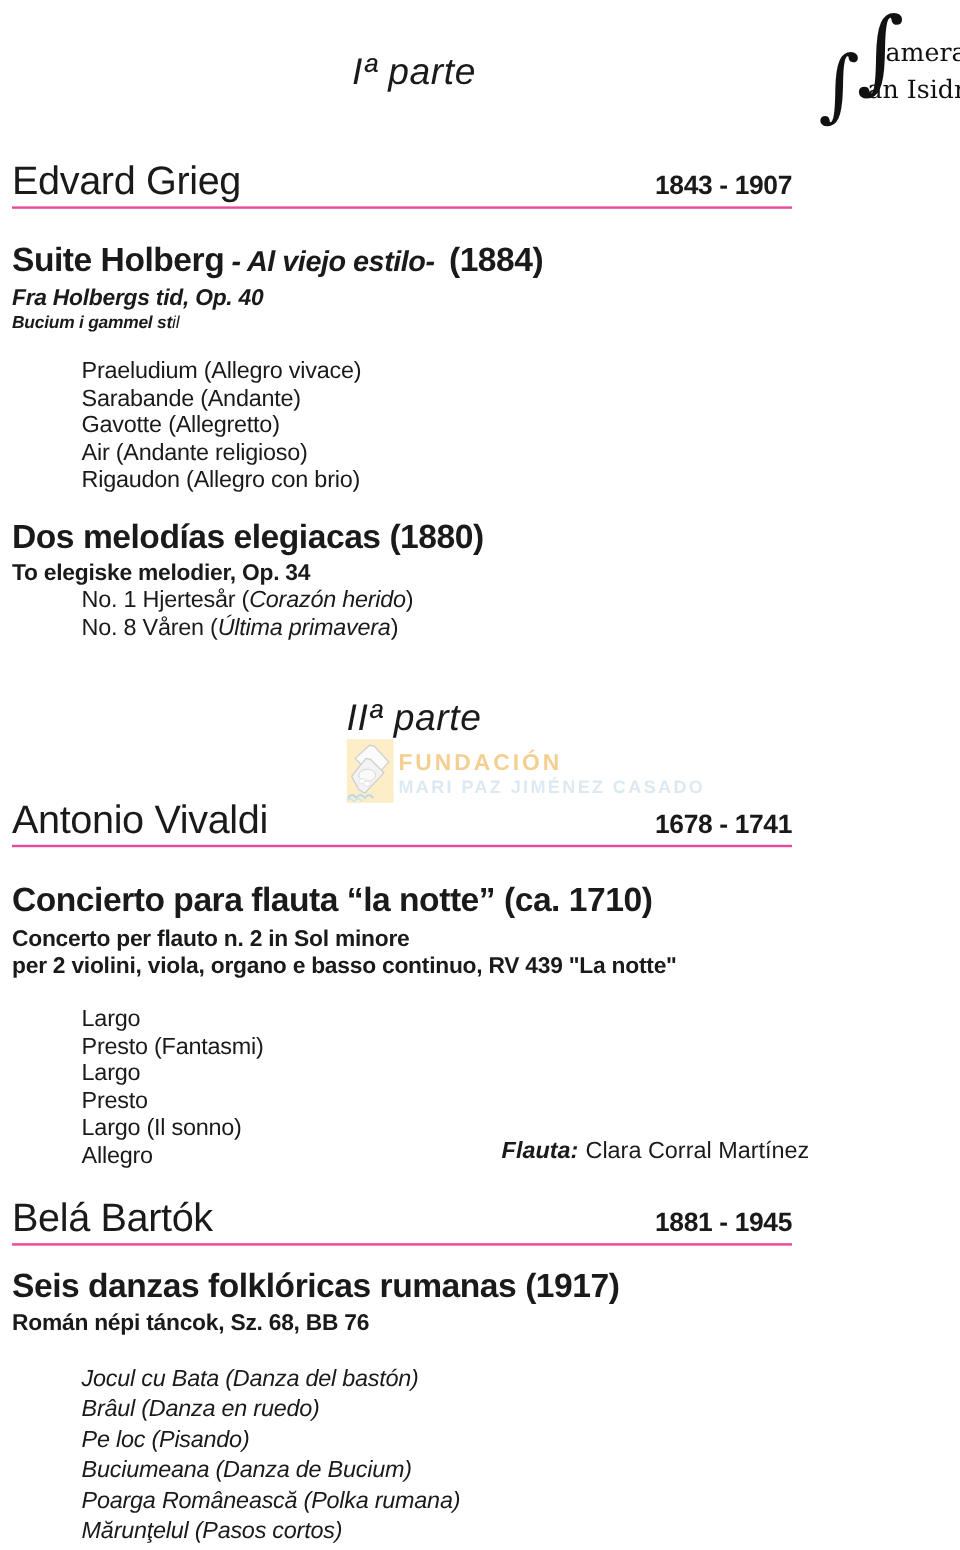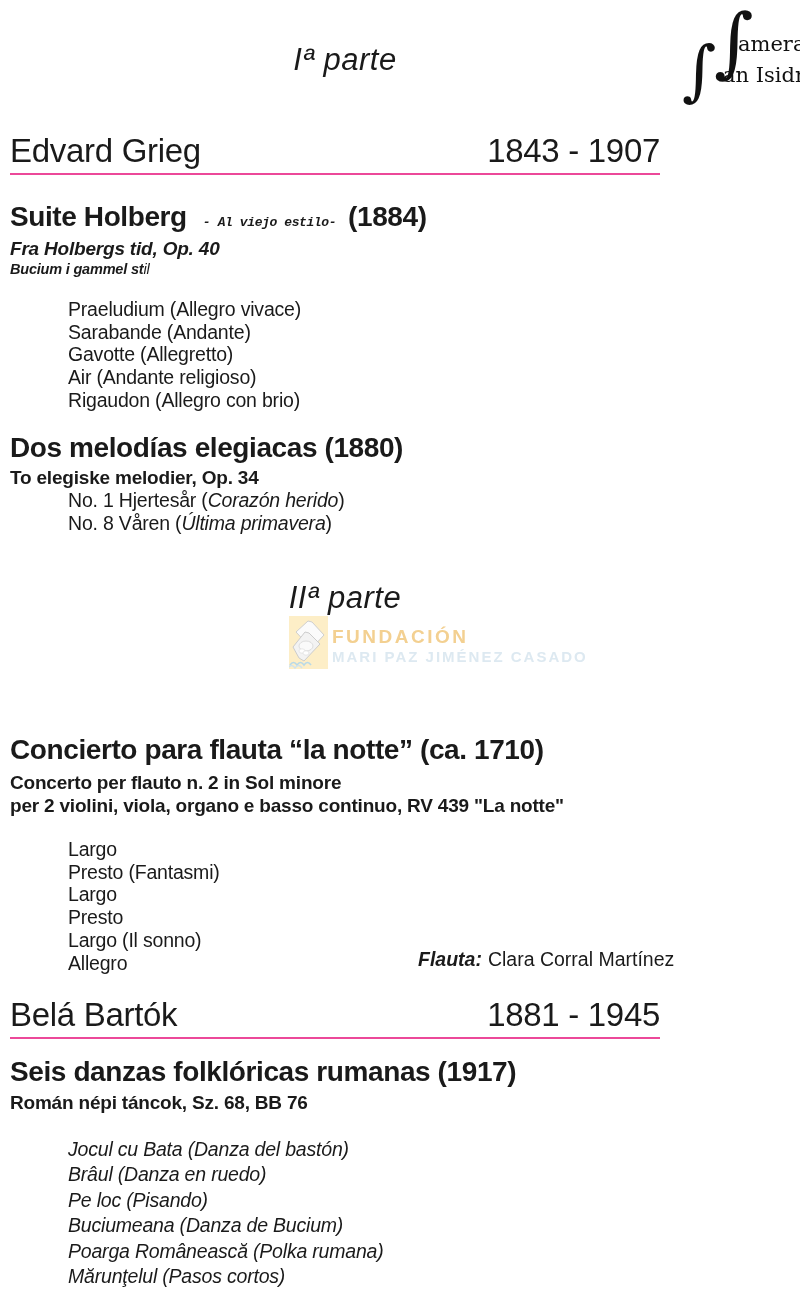--- a/index.html
+++ b/index.html
@@ -36,28 +36,28 @@
 
   
   .composer-row{
     left:10px;width:650px;
     display:flex;justify-content:space-between;align-items:baseline;
     border-bottom:2px solid #ec4899;
     padding-bottom:3px;
     z-index:2;
   }
   .composer-row .cname{font-size:33px;line-height:37px;letter-spacing:-0.3px;}
-  .composer-row .cdates{font-size:33px;letter-spacing:-0.3px;}
+  .composer-row .cdates{font-size:22px;letter-spacing:-0.3px;font-weight:bold;}
   .row-grieg{top:132px;}
   .row-vivaldi{top:664px;}
   .row-bartok{top:996px;}
 
   
   .work-title{left:10px;font-size:28px;font-weight:bold;letter-spacing:-0.4px;white-space:nowrap;z-index:2;}
-  .work-title .note{font-size:13px;font-style:italic;margin:0 4px 0 16px;font-family:Liberation Mono, monospace;}
+  .work-title .note{font-size:24px;font-style:italic;margin:0 4px 0 6px;}
   .work-title .year{margin-left:8px;}
   .work-sub{left:10px;font-size:19px;font-weight:bold;letter-spacing:-0.2px;white-space:nowrap;z-index:2;}
   .italic{font-style:italic;}
   .sub-small{font-size:14.5px;}
   .sub-small .tail{font-weight:400;}
 
   .t-suite{top:201px;}
   .s-fra{top:238px;}
   .s-gammel{top:261px;}
   .t-dos{top:432px;}
@@ -139,20 +139,24 @@
         <path d="M1 49 q3.5 -5 7 0 q3.5 -5 7 0 q3.5 -5 7 0" stroke="#b8d9e8" fill="none" stroke-width="1.6"></path>
         <path d="M-1 52 q3.5 -5 7 0 q3.5 -5 7 0" stroke="#cfe3ee" fill="none" stroke-width="1.4"></path>
       </svg>
     </div>
     <div class="wm-text">
       <div class="wm-l1">FUNDACIÓN</div>
       <div class="wm-l2">MARI PAZ JIMÉNEZ CASADO</div>
     </div>
   </div>
 
+  <div class="abs composer-row row-vivaldi">
+    <span class="cname">Antonio Vivaldi</span>
+    <span class="cdates">1678 - 1741</span>
+  </div>
 
   <div class="abs work-title t-conc">Concierto para flauta “la notte” (ca. 1710)</div>
   <div class="abs work-sub s-conc">
     <div>Concerto per flauto n. 2 in Sol minore</div>
     <div>per 2 violini, viola, organo e basso continuo, RV 439 "La notte"</div>
   </div>
 
   <div class="abs movs movs-viv">
     <div>Largo</div>
     <div>Presto (Fantasmi)</div>

